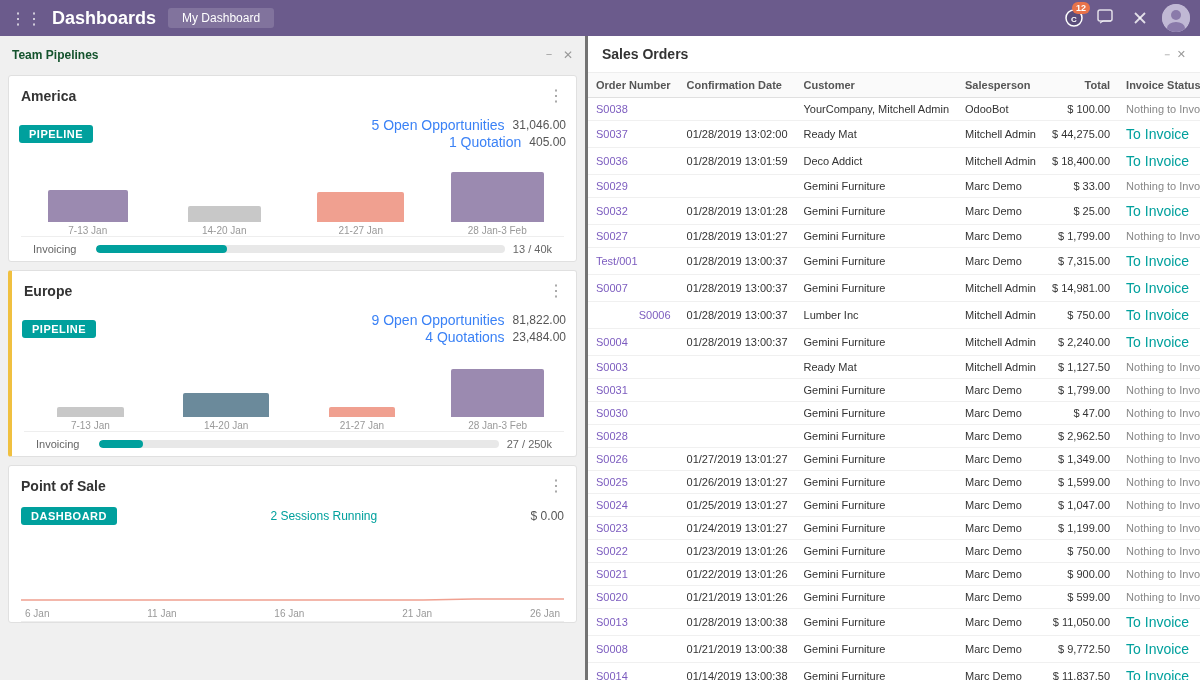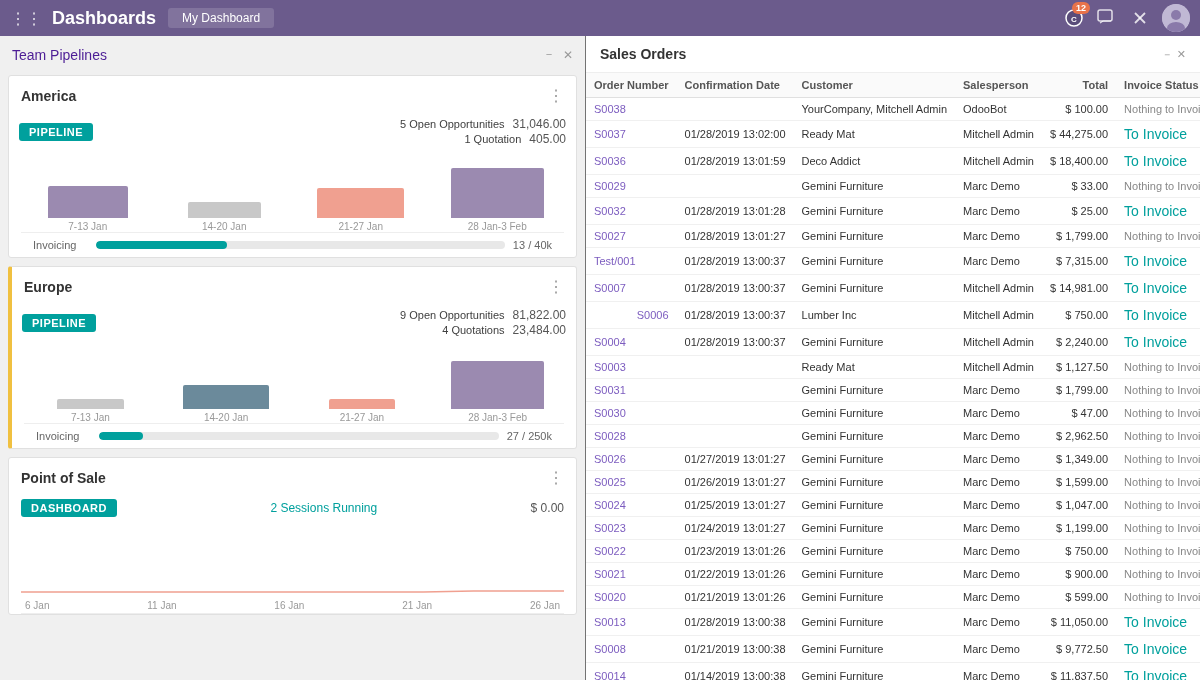--- a/index.html
+++ b/index.html
@@ -37,21 +37,21 @@
       background: #f0f0f0;
       overflow-y: auto;
       flex-shrink: 0;
     }
 
     
     .right-panel {
       flex: 1;
       background: #fff;
       overflow-y: auto;
-      border-left: 1px solid #737373;
+      border-left: 3px solid #737373;
     }
 
     
     .widget-card {
       background: white;
       margin: 8px 8px 0 8px;
       border-radius: 3px;
       border: 1px solid #e0e0e0;
       position: relative;
     }
@@ -90,21 +90,21 @@
       letter-spacing: 0.5px;
     }
 
     
     .opp-section {
       padding: 6px 10px;
       display: flex;
       align-items: center;
     }
     .opp-btn-col { display: flex; flex-direction: column; align-items: flex-start; gap: 2px; }
-    .opp-link { color: #404040; cursor: pointer; font-size: 11px; }
+    .opp-link { color: #3b82f6; cursor: pointer; font-size: 14px; }
     .opp-value { font-size: 12px; color: #555; }
 
     
     .chart-area {
       padding: 0 12px;
       height: 80px;
       position: relative;
       display: flex;
       align-items: flex-end;
       gap: 3px;
@@ -254,21 +254,21 @@
       </svg>
     </div>
   </div>
 </nav>
 
 <div class="main-layout">
 
   <div class="left-panel">
 
     <div style="display:flex; align-items:center; justify-content:space-between; padding:10px 12px 4px 12px;">
-      <span style="font-size:14px; font-weight:400; color:#4c1d95;">Team Pipelines</span>
+      <span style="font-size:12px; font-weight:700; color:#14532d;">Team Pipelines</span>
       <div style="display:flex; align-items:center; gap:8px;">
         <span style="color:#999; cursor:pointer; font-size:12px;">－</span>
         <span style="color:#999; cursor:pointer; font-size:12px;">✕</span>
       </div>
     </div>
 
     <div class="widget-card">
       <div class="widget-header">
         <span class="widget-title">America</span>
         <div style="display:flex;align-items:center;gap:6px;">

